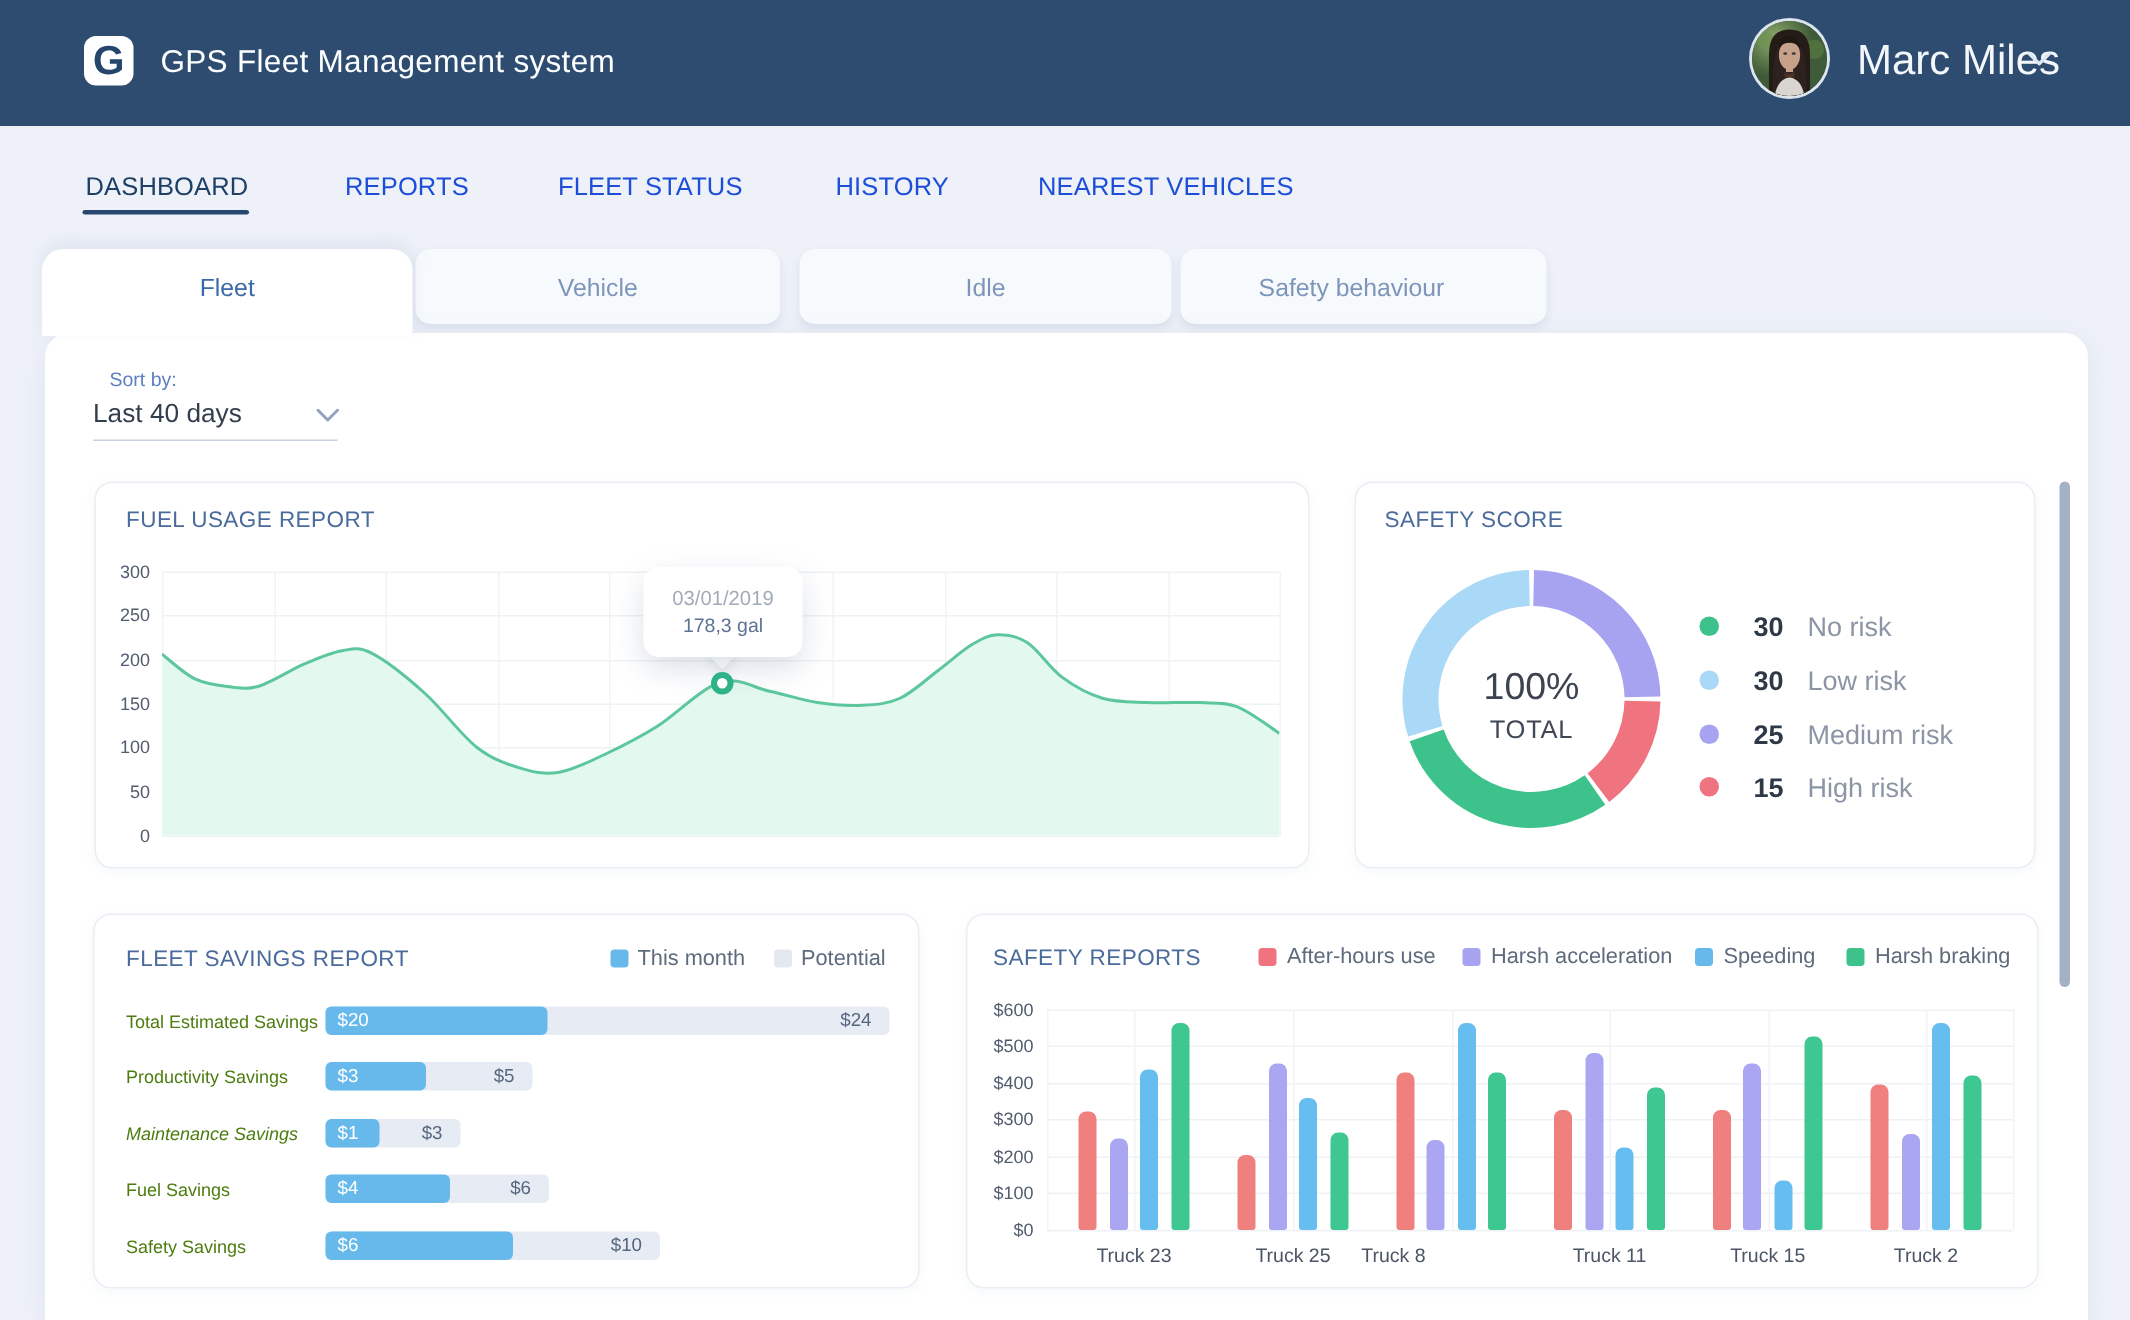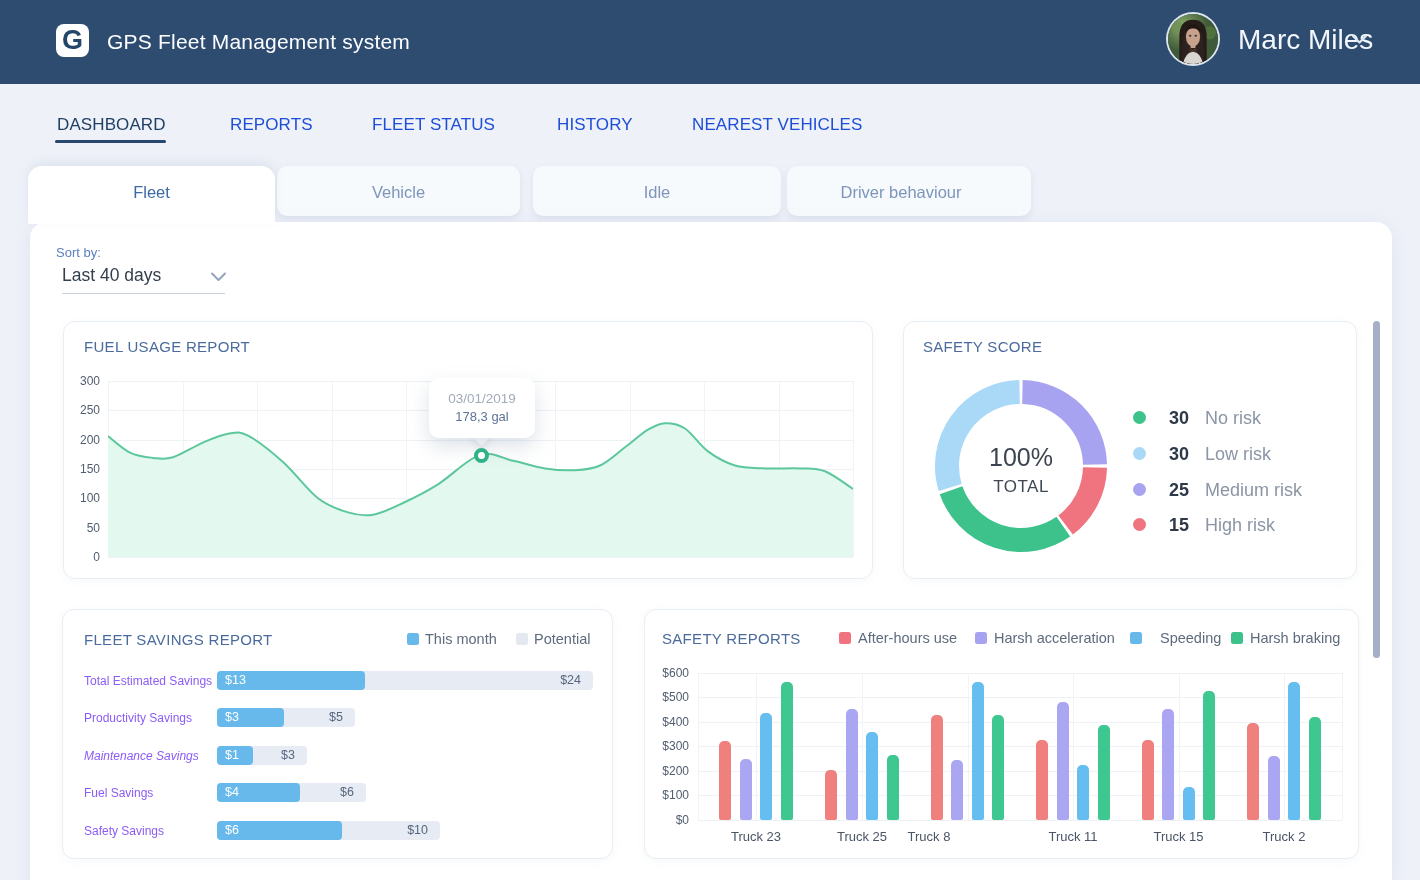--- a/index.html
+++ b/index.html
@@ -22,21 +22,21 @@
 
 
 .tab { position:absolute; top:166px; height:50px; border-radius:10px; text-align:center; line-height:52px; font-size:16.5px; color:#7d95ba; background:#f7fafd; box-shadow:0 3px 6px rgba(150,170,200,0.22); }
 .tab.on { background:#ffffff; color:#3c69a8; border-radius:14px 14px 0 0; height:58px; box-shadow:0 -4px 10px rgba(150,170,200,0.18); z-index:3; }
 
 
 .panel { position:absolute; left:30px; top:222px; width:1362px; height:658px; background:#ffffff; border-radius:16px 16px 0 0; box-shadow:0 4px 18px rgba(160,175,200,0.18); }
 .scrollthumb { position:absolute; left:1373px; top:321px; width:7px; height:337px; border-radius:4px; background:#a3b0c6; z-index:5; }
 
 
-.sortlabel { position:absolute; left:56px; top:245px; font-size:13px; color:#5b7fc0; }
+.sortlabel { position:absolute; left:73px; top:245px; font-size:13px; color:#5b7fc0; }
 .sortval { position:absolute; left:62px; top:265px; width:163px; font-size:17.5px; color:#333e4c; border-bottom:1px solid #c9d1dd; padding-bottom:7px; }
 .sortchev { position:absolute; left:210px; top:271px; }
 
 
 .card { position:absolute; background:#fff; border:1px solid #e9edf4; border-radius:12px; box-shadow:0 2px 8px rgba(170,185,210,0.10); }
 .ctitle { position:absolute; font-size:15px; letter-spacing:0.3px; color:#4a6b9b; font-weight:500; }
 
 
 .ylab { position:absolute; font-size:12px; color:#515d6e; text-align:right; width:34px; }
 .gridh { position:absolute; height:1px; background:#eef1f5; }
@@ -48,21 +48,21 @@
 .tooltip .v { font-size:13px; color:#5d7396; font-weight:500; margin-top:3px; }
 .tippointer { position:absolute; left:474px; top:428px; width:15px; height:15px; background:#fff; transform:rotate(45deg); box-shadow:3px 3px 6px rgba(140,155,180,0.18); z-index:3; }
 
 
 .lrow { position:absolute; height:20px; }
 .ldot { position:absolute; width:13px; height:13px; border-radius:50%; top:3px; }
 .lnum { position:absolute; left:26px; width:30px; text-align:right; font-size:18px; font-weight:600; color:#2e3947; }
 .llab { position:absolute; left:72px; font-size:18px; color:#8b95a5; white-space:nowrap; }
 
 
-.srow-label { position:absolute; font-size:12px; color:#8b5cf6; }
+.srow-label { position:absolute; font-size:12px; color:#4d7c0f; }
 .sbar-track { position:absolute; height:19px; background:#e7ebf3; border-radius:4px; }
 .sbar-fill { position:absolute; height:19px; background:#67b9ec; border-radius:4px; color:#fff; font-size:12.5px; line-height:19px; padding-left:8px; }
 .sbar-pot { position:absolute; height:19px; font-size:12.5px; line-height:19px; color:#56677f; text-align:right; }
 
 
 .lsq { position:absolute; width:12px; height:12px; border-radius:2.5px; }
 .lsqt { position:absolute; font-size:14.5px; color:#5e6b7d; white-space:nowrap; }
 
 
 .bylab { position:absolute; font-size:12px; color:#515d6e; text-align:right; width:40px; }
@@ -109,21 +109,21 @@
   <a style="left:230px;">REPORTS</a>
   <a style="left:372px;">FLEET STATUS</a>
   <a style="left:557px;">HISTORY</a>
   <a style="left:692px;">NEAREST VEHICLES</a>
   <div class="navline"></div>
 </div>
 
 <div class="tab on" style="left:28px; width:247px;">Fleet</div>
 <div class="tab" style="left:277px; width:243px;">Vehicle</div>
 <div class="tab" style="left:533px; width:248px;">Idle</div>
-<div class="tab" style="left:787px; width:244px; text-indent:-16px;">Driver behaviour</div>
+<div class="tab" style="left:787px; width:244px; text-indent:-16px;">Safety behaviour</div>
 
 <div class="panel"></div>
 <div class="scrollthumb"></div>
 
 <div class="sortlabel">Sort by:</div>
 <div class="sortval">Last 40 days</div>
 <svg class="sortchev" width="17" height="12" viewBox="0 0 17 12">
     <path d="M2,2.5 L8.5,9 L15,2.5" fill="none" stroke="#93a3bd" stroke-width="2" stroke-linecap="round" stroke-linejoin="round"></path>
   </svg>
 
@@ -202,21 +202,21 @@
 
 <div class="card" style="left:62px; top:609px; width:551px; height:250px;"></div>
 <div class="ctitle" style="left:84px; top:631px;">FLEET SAVINGS REPORT</div>
 <span class="lsq" style="left:407px; top:633px; background:#67b9ec;"></span>
 <span class="lsqt" style="left:425px; top:631px;">This month</span>
 <span class="lsq" style="left:516px; top:633px; background:#e3e8f1;"></span>
 <span class="lsqt" style="left:534px; top:631px;">Potential</span>
 <div id="savings">
     <div class="srow-label" style="left:84px; top:674px;">Total Estimated Savings</div>
     <div class="sbar-track" style="left:217px; top:671px; width:376px;"></div>
-    <div class="sbar-fill" style="left:217px; top:671px; width:148px;">$13</div>
+    <div class="sbar-fill" style="left:217px; top:671px; width:148px;">$20</div>
     <div class="sbar-pot" style="left:217px; top:671px; width:364px;">$24</div>
     <div class="srow-label" style="left:84px; top:711px;">Productivity Savings</div>
     <div class="sbar-track" style="left:217px; top:708px; width:138px;"></div>
     <div class="sbar-fill" style="left:217px; top:708px; width:67px;">$3</div>
     <div class="sbar-pot" style="left:217px; top:708px; width:126px;">$5</div>
     <div class="srow-label" style="left:84px; top:749px;font-style:italic;">Maintenance Savings</div>
     <div class="sbar-track" style="left:217px; top:746px; width:90px;"></div>
     <div class="sbar-fill" style="left:217px; top:746px; width:36px;">$1</div>
     <div class="sbar-pot" style="left:217px; top:746px; width:78px;">$3</div>
     <div class="srow-label" style="left:84px; top:786px;">Fuel Savings</div>
@@ -229,21 +229,21 @@
     <div class="sbar-pot" style="left:217px; top:821px; width:211px;">$10</div>
   </div>
 
 <div class="card" style="left:644px; top:609px; width:715px; height:250px;"></div>
 <div class="ctitle" style="left:662px; top:630px;">SAFETY REPORTS</div>
 <span class="lsq" style="left:839px; top:632px; background:#ef7480;"></span>
 <span class="lsqt" style="left:858px; top:630px;">After-hours use</span>
 <span class="lsq" style="left:975px; top:632px; background:#a8a3f0;"></span>
 <span class="lsqt" style="left:994px; top:630px;">Harsh acceleration</span>
 <span class="lsq" style="left:1130px; top:632px; background:#67b9ec;"></span>
-<span class="lsqt" style="left:1149px; top:630px;margin-left:11px;">Speeding</span>
+<span class="lsqt" style="left:1149px; top:630px;">Speeding</span>
 <span class="lsq" style="left:1231px; top:632px; background:#3ec28c;"></span>
 <span class="lsqt" style="left:1250px; top:630px;">Harsh braking</span>
 <div id="barchart">
     <div class="bylab" style="left:649px; top:665.5px;">$600</div>
     <div class="gridh" style="left:698px; top:672.5px; width:644px;"></div>
     <div class="bylab" style="left:649px; top:690.0833333333334px;">$500</div>
     <div class="gridh" style="left:698px; top:697.0833333333334px; width:644px;"></div>
     <div class="bylab" style="left:649px; top:714.6666666666666px;">$400</div>
     <div class="gridh" style="left:698px; top:721.6666666666666px; width:644px;"></div>
     <div class="bylab" style="left:649px; top:739.25px;">$300</div>

